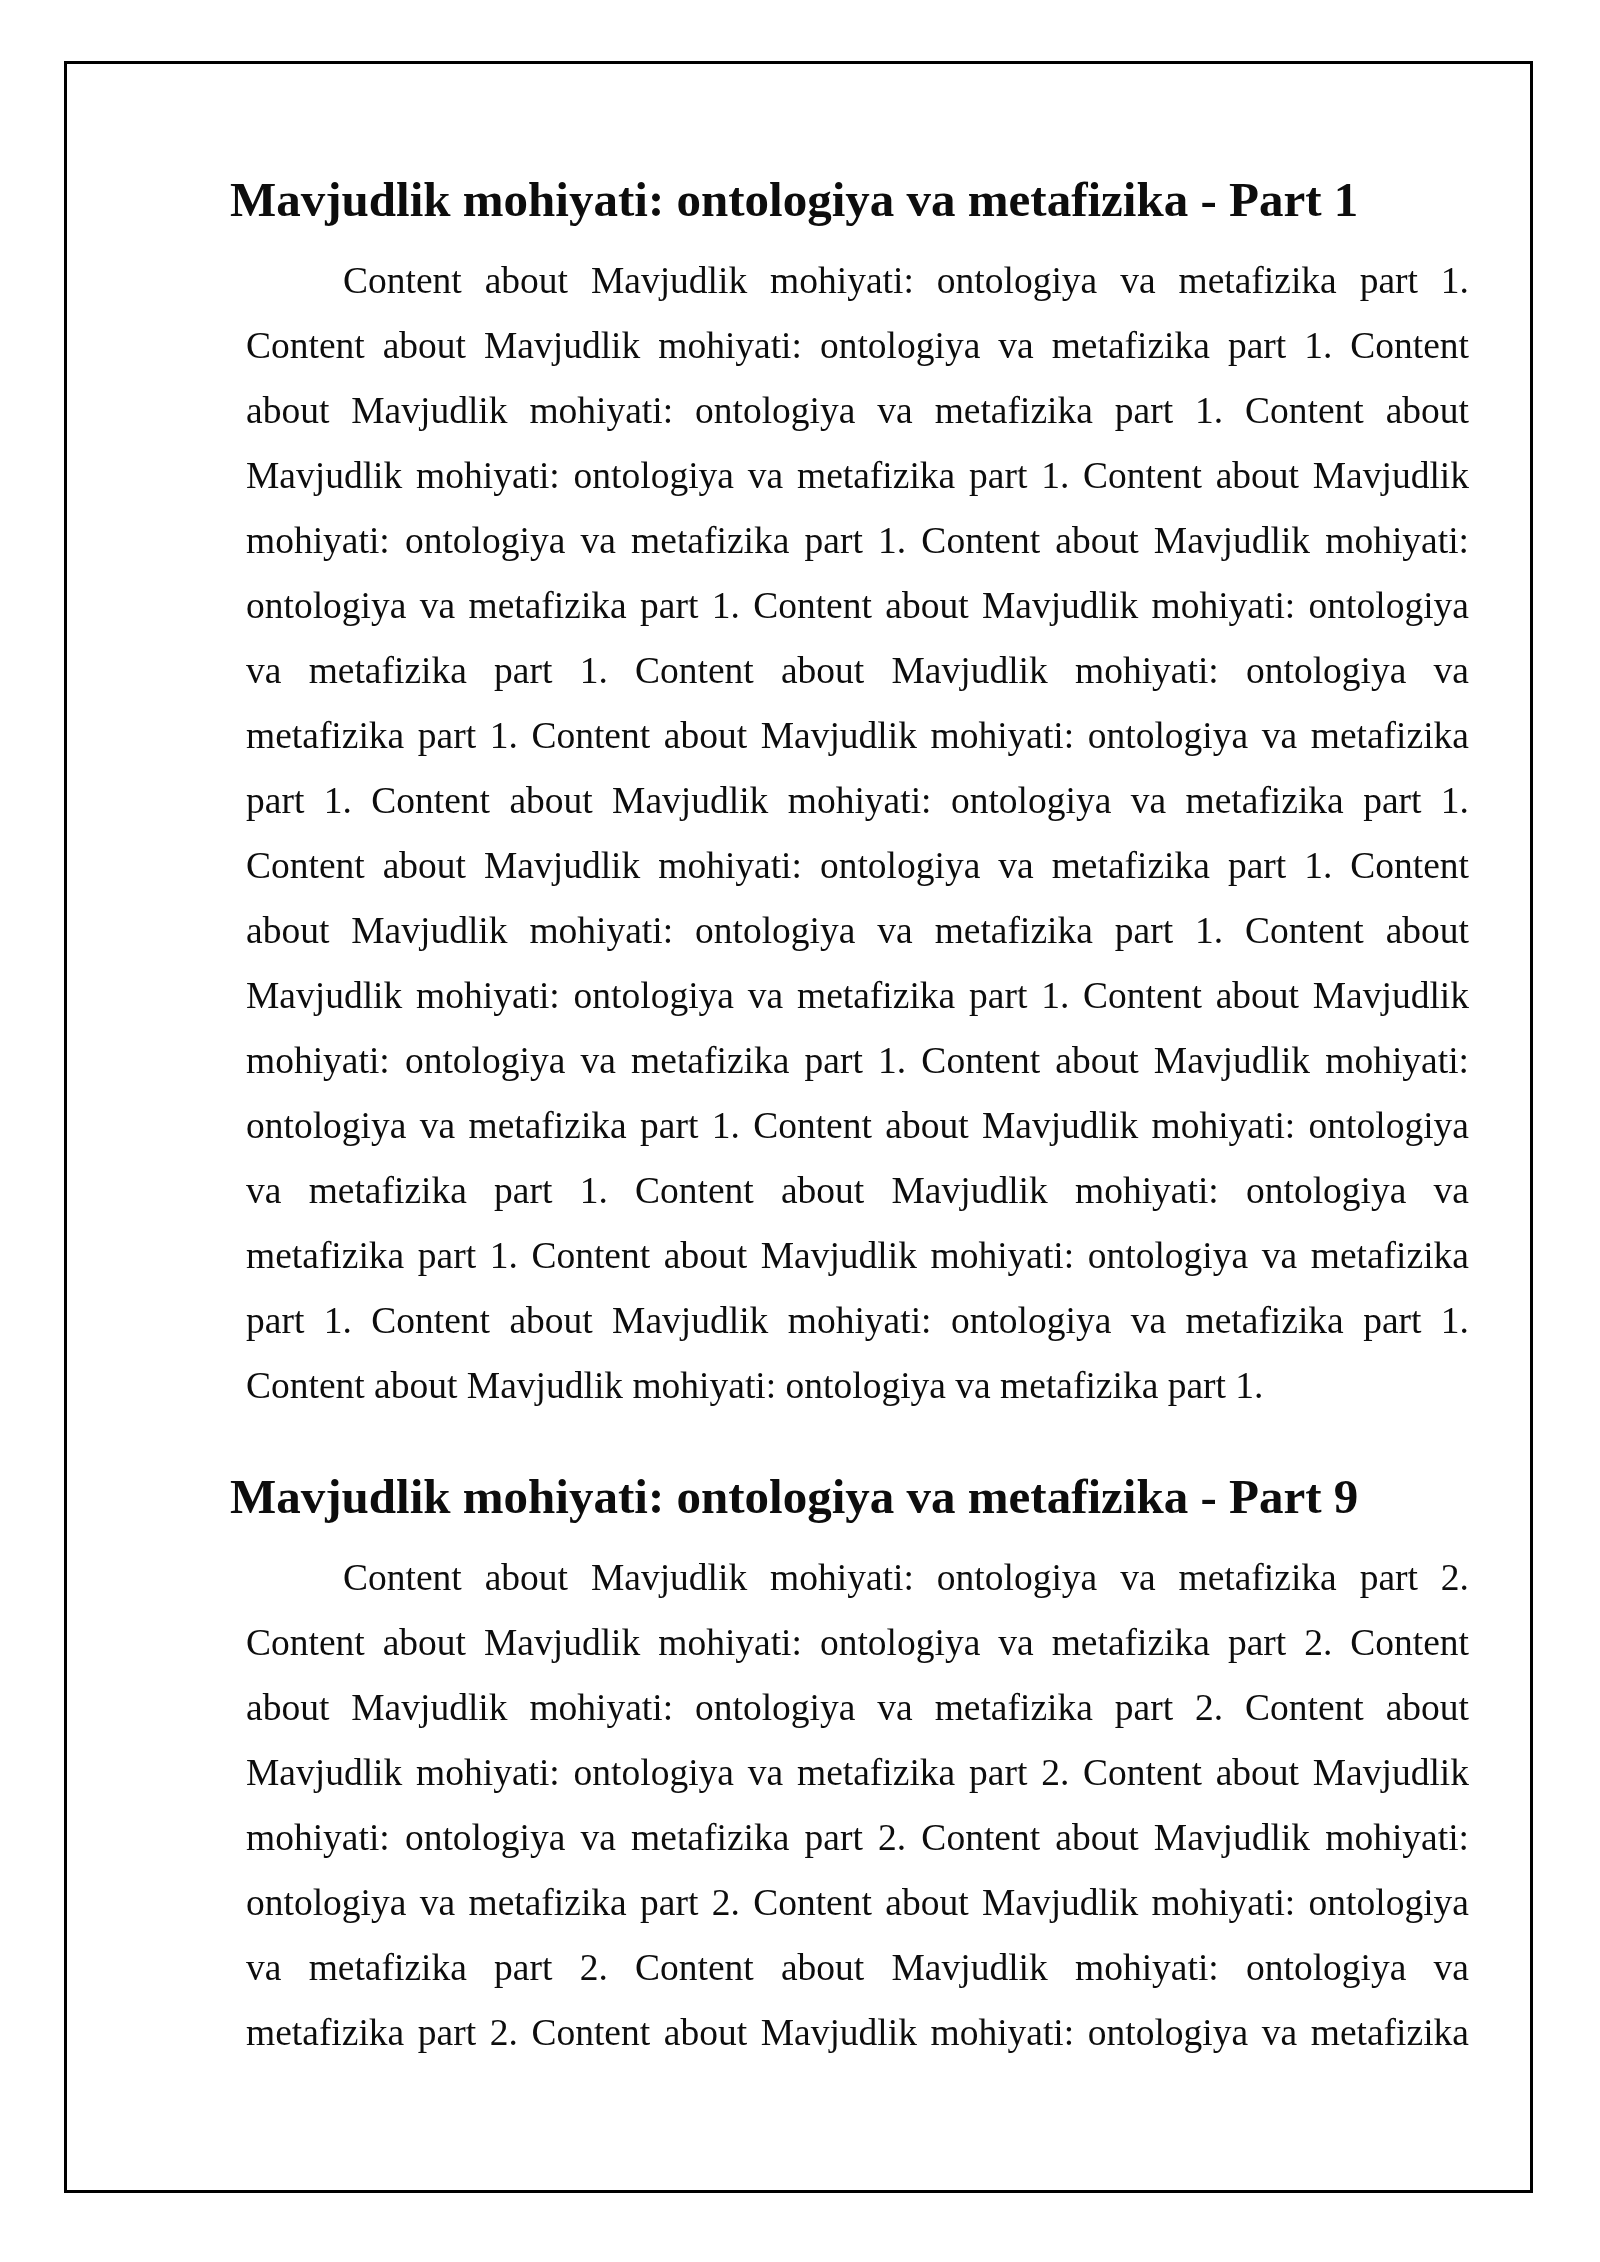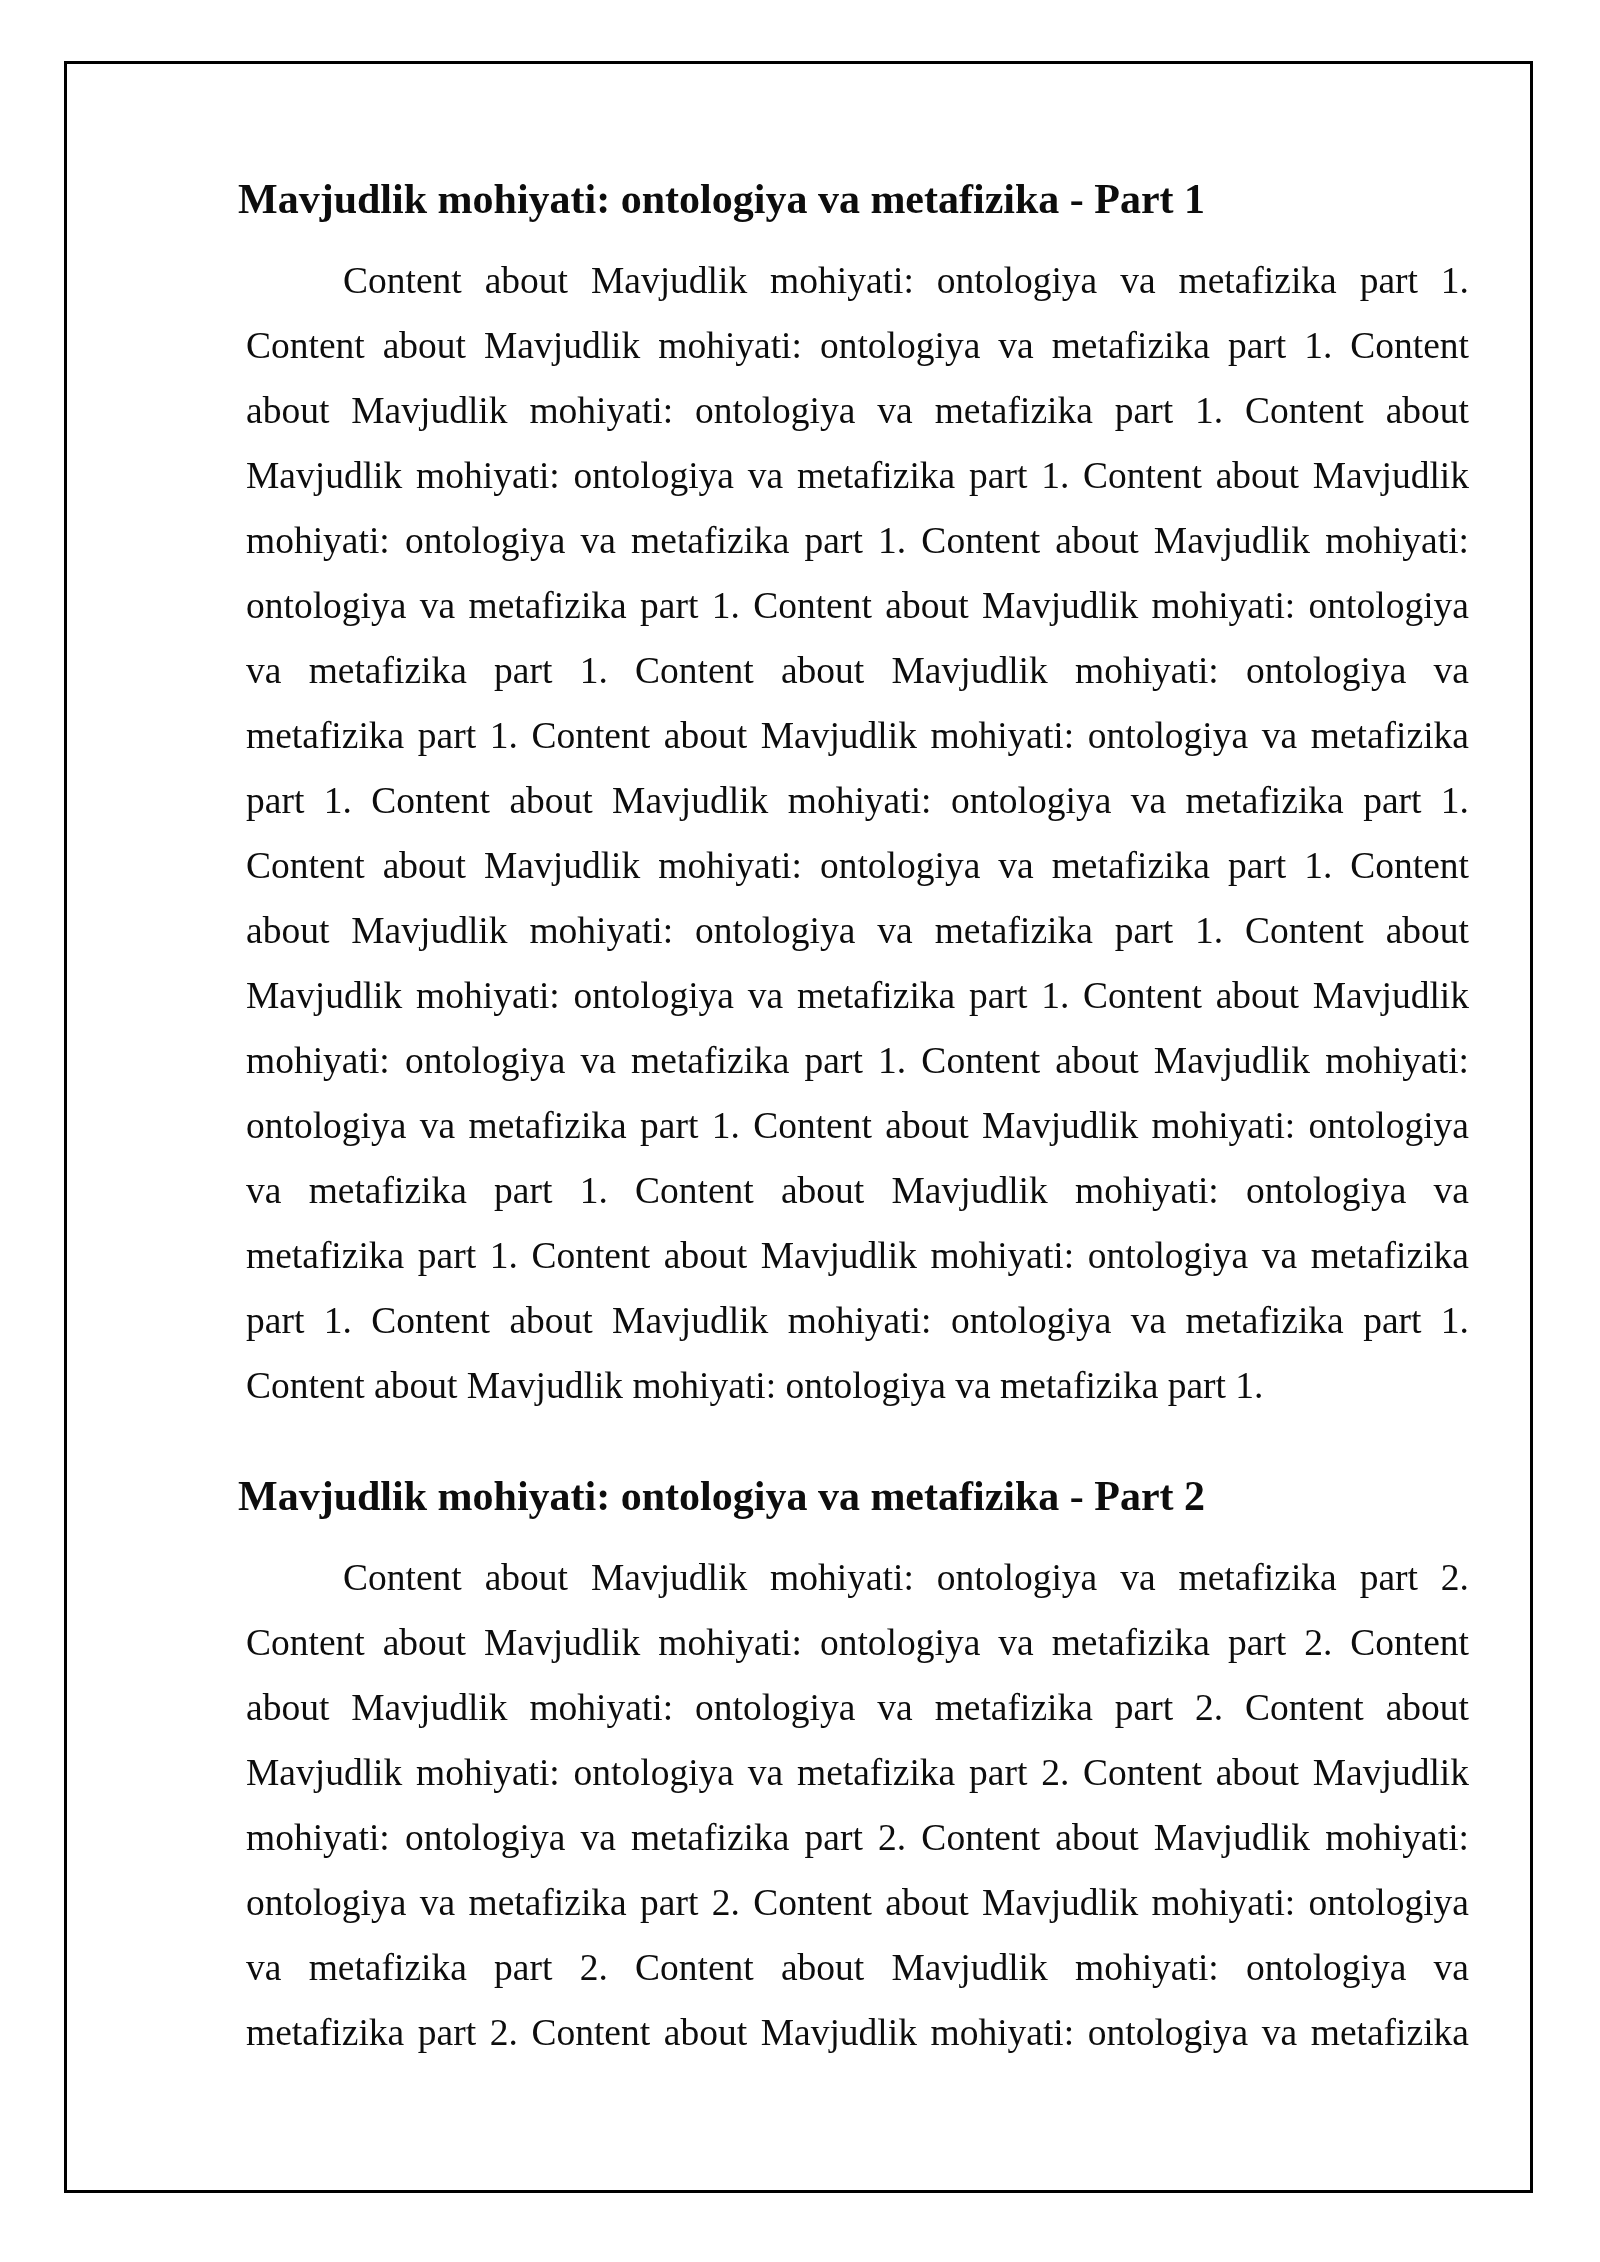--- a/index.html
+++ b/index.html
@@ -31,25 +31,25 @@
     top: 167px;
     width: 1255px;
     height: 1890px;
     overflow: hidden;
     color: #0d0d0d;
     font-size: 37.5px;
     line-height: 65px;
     text-align: justify;
   }
   .section-heading {
-    font-size: 42px;
+    font-size: 49px;
     line-height: 65px;
     font-weight: bold;
     text-align: left;
-    margin: 0 0 12px 8px;
+    margin: 0 0 12px 0;
   }
   .section + .section .section-heading {
     margin-top: 46px;
   }
   .section-paragraph {
     margin: 16px;
     text-indent: 97px;
   }
 </style>
 </head>
@@ -59,18 +59,18 @@
   <div class="frame"></div>
 
   <div class="content">
 
     <div class="section">
       <h2 class="section-heading">Mavjudlik mohiyati: ontologiya va metafizika - Part 1</h2>
       <p class="section-paragraph">Content about Mavjudlik mohiyati: ontologiya va metafizika part 1. Content about Mavjudlik mohiyati: ontologiya va metafizika part 1. Content about Mavjudlik mohiyati: ontologiya va metafizika part 1. Content about Mavjudlik mohiyati: ontologiya va metafizika part 1. Content about Mavjudlik mohiyati: ontologiya va metafizika part 1. Content about Mavjudlik mohiyati: ontologiya va metafizika part 1. Content about Mavjudlik mohiyati: ontologiya va metafizika part 1. Content about Mavjudlik mohiyati: ontologiya va metafizika part 1. Content about Mavjudlik mohiyati: ontologiya va metafizika part 1. Content about Mavjudlik mohiyati: ontologiya va metafizika part 1. Content about Mavjudlik mohiyati: ontologiya va metafizika part 1. Content about Mavjudlik mohiyati: ontologiya va metafizika part 1. Content about Mavjudlik mohiyati: ontologiya va metafizika part 1. Content about Mavjudlik mohiyati: ontologiya va metafizika part 1. Content about Mavjudlik mohiyati: ontologiya va metafizika part 1. Content about Mavjudlik mohiyati: ontologiya va metafizika part 1. Content about Mavjudlik mohiyati: ontologiya va metafizika part 1. Content about Mavjudlik mohiyati: ontologiya va metafizika part 1. Content about Mavjudlik mohiyati: ontologiya va metafizika part 1. Content about Mavjudlik mohiyati: ontologiya va metafizika part 1.</p>
     </div>
 
     <div class="section">
-      <h2 class="section-heading">Mavjudlik mohiyati: ontologiya va metafizika - Part 2</h2>
+      <h2 class="section-heading">Mavjudlik mohiyati: ontologiya va metafizika - Part 9</h2>
       <p class="section-paragraph">Content about Mavjudlik mohiyati: ontologiya va metafizika part 2. Content about Mavjudlik mohiyati: ontologiya va metafizika part 2. Content about Mavjudlik mohiyati: ontologiya va metafizika part 2. Content about Mavjudlik mohiyati: ontologiya va metafizika part 2. Content about Mavjudlik mohiyati: ontologiya va metafizika part 2. Content about Mavjudlik mohiyati: ontologiya va metafizika part 2. Content about Mavjudlik mohiyati: ontologiya va metafizika part 2. Content about Mavjudlik mohiyati: ontologiya va metafizika part 2. Content about Mavjudlik mohiyati: ontologiya va metafizika part 2. Content about Mavjudlik mohiyati: ontologiya va metafizika part 2.</p>
     </div>
 
   </div>
 </div>
 
 </body></html>

